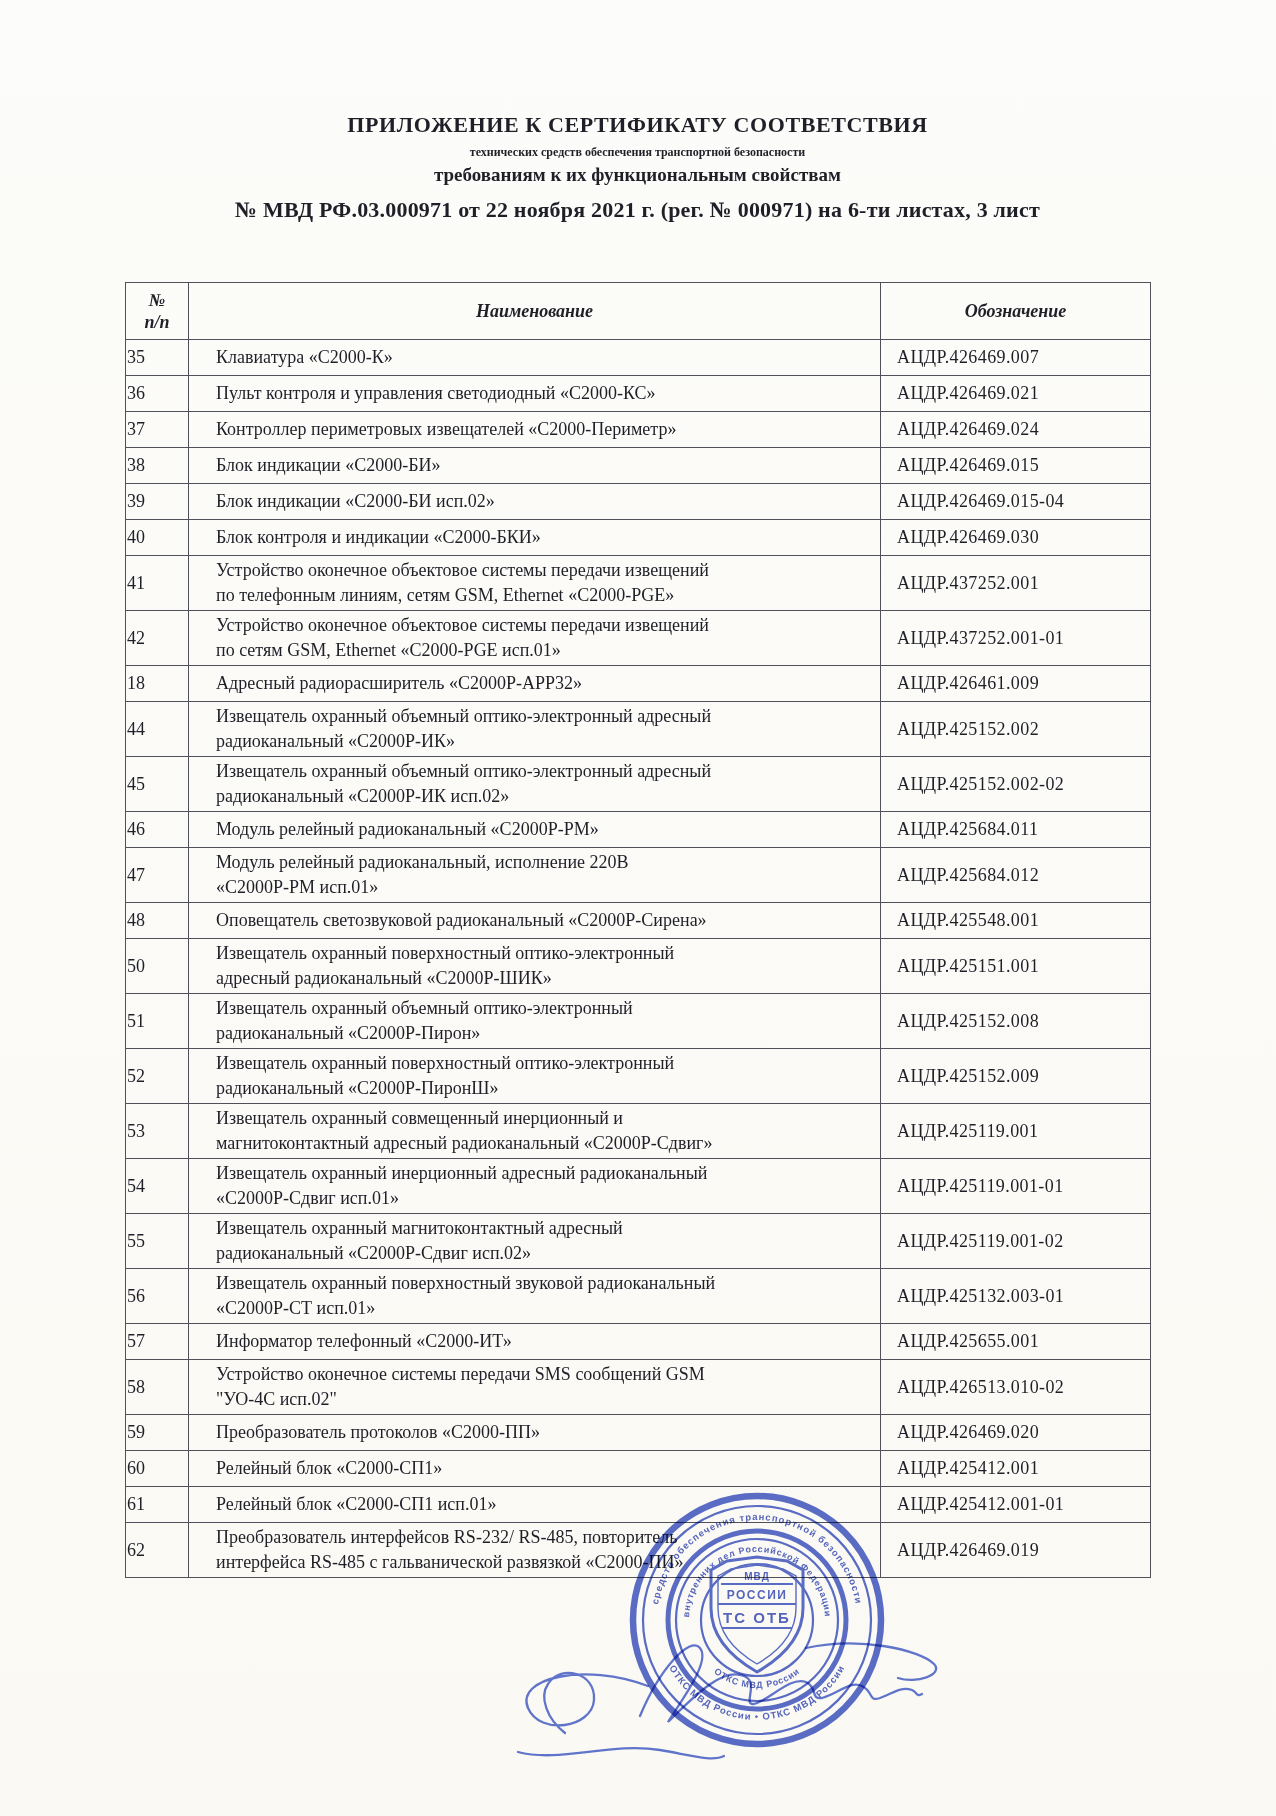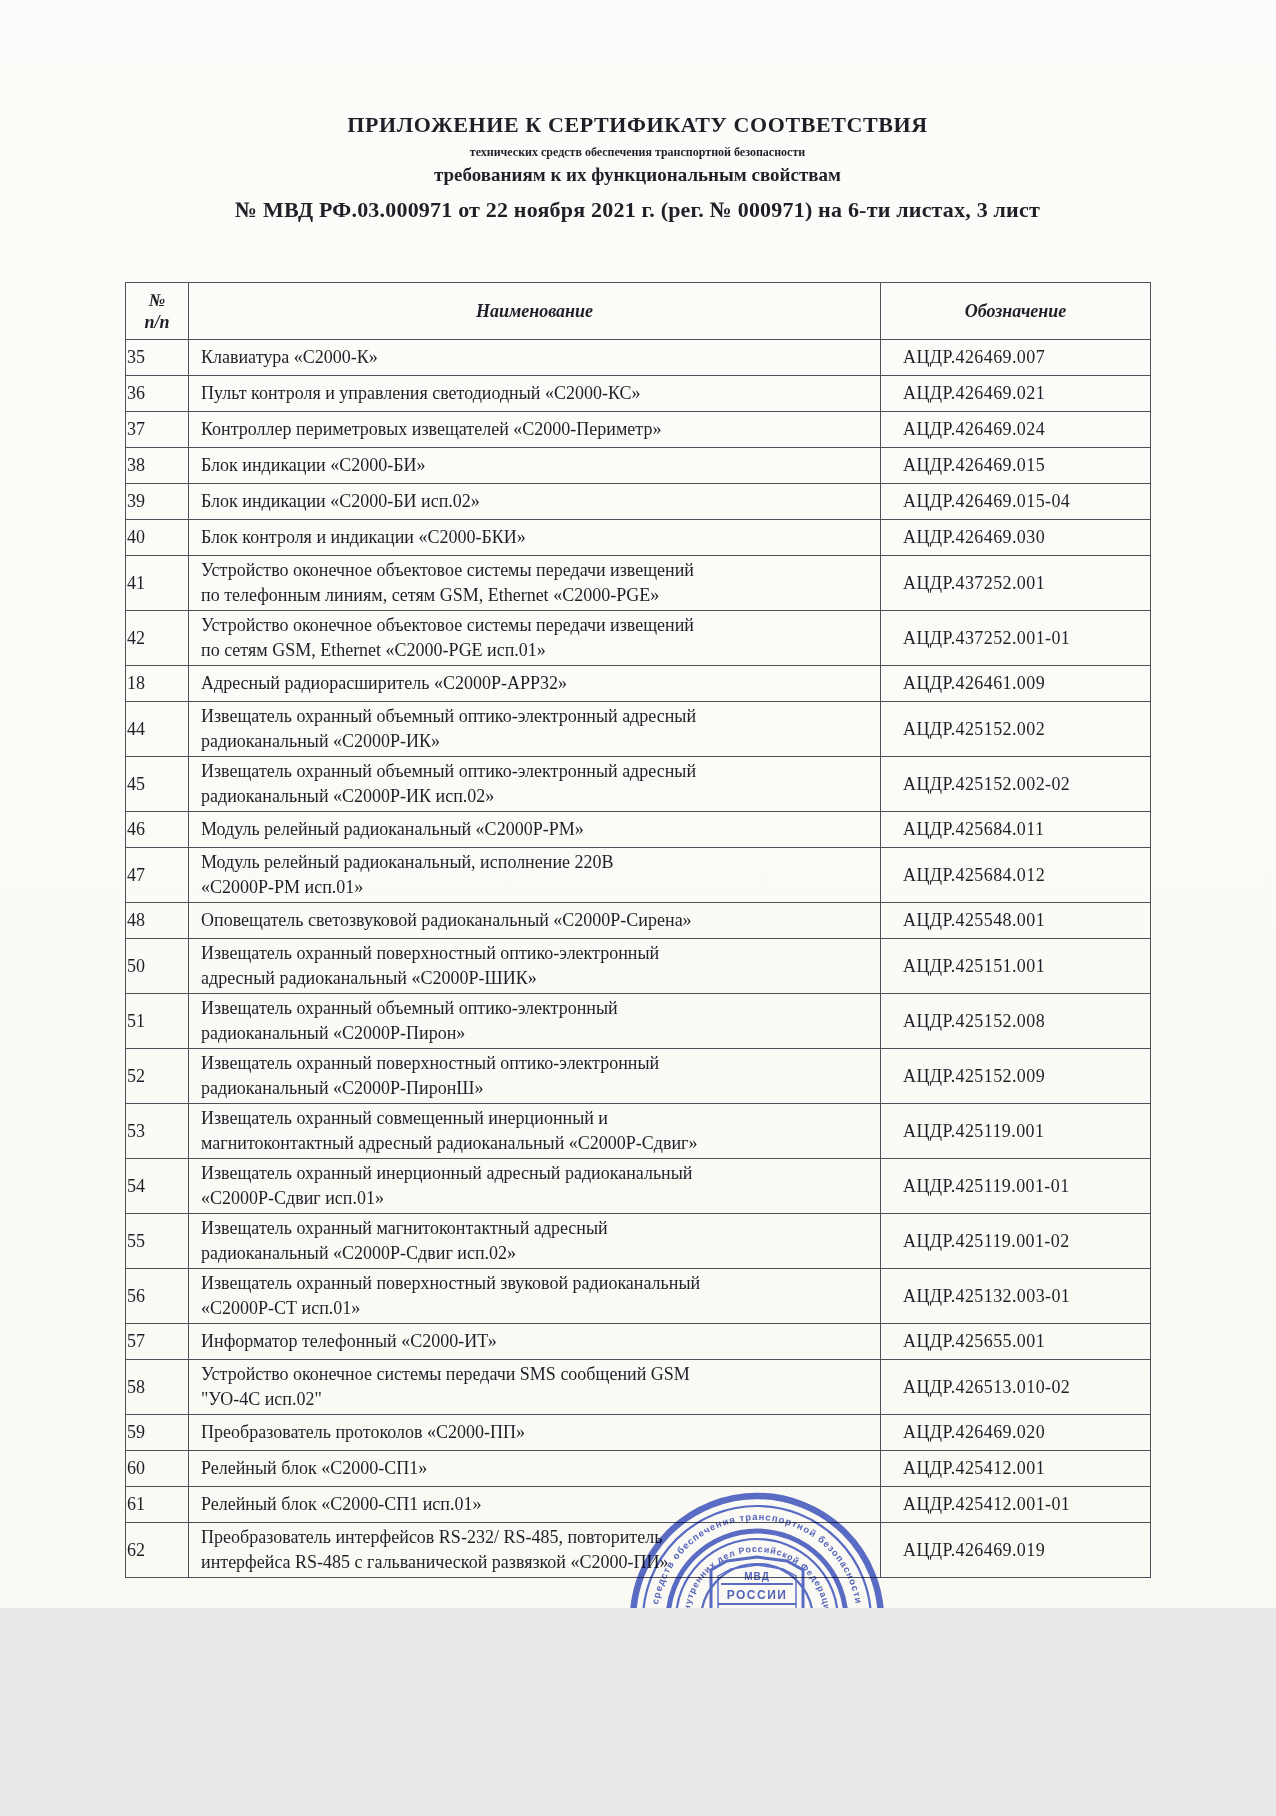--- a/index.html
+++ b/index.html
@@ -1,17 +1,17 @@
 <!DOCTYPE html>
 <html><head>
 <meta charset="utf-8">
 <style>
   html,body{margin:0;padding:0;background:#e8e8e8;}
   .page{
-    position:relative;width:1276px;height:1608px;margin:0 auto;
+    position:relative;width:1276px;height:1816px;margin:0 auto;
     background:linear-gradient(180deg,#fcfcfa 0%,#fbfaf6 60%,#faf9f4 100%);
     font-family:"Liberation Serif","DejaVu Serif",serif;
     color:#1f1f28;overflow:hidden;
   }
   .heading{position:absolute;top:112px;left:125px;width:1025px;text-align:center;}
   .t1{font-size:22px;font-weight:bold;letter-spacing:0.6px;}
   .t2{font-size:12px;font-weight:bold;margin-top:7px;}
   .t3{font-size:19px;font-weight:bold;margin-top:4px;font-family:Liberation Serif, serif;}
   .numline{font-size:22px;font-weight:bold;margin-top:11px;letter-spacing:0.2px;}
   table.items{
@@ -20,22 +20,22 @@
   }
   table.items th,table.items td{
     border:1.5px solid #50505a;vertical-align:middle;
     font-size:18px;line-height:25px;
   }
   tr.header-row{height:57px;}
   tr.header-row th{font-style:italic;font-weight:bold;text-align:center;font-size:18px;line-height:22px;}
   tr.r1{height:36px;}
   tr.r2{height:55px;}
   td.num-cell{text-align:left;}
-  td.name-cell{padding:2px 8px 2px 12px;white-space:pre-line;}
-  td.desig-cell{padding-left:22px;letter-spacing:0.4px;font-size:18.5px;}
+  td.name-cell{padding:2px 8px 2px 27px;white-space:pre-line;}
+  td.desig-cell{padding-left:16px;letter-spacing:0.4px;font-size:18.5px;}
   .stamp-wrap{position:absolute;left:620px;top:1483px;width:274px;height:278px;
     mix-blend-mode:multiply;opacity:0.84;}
   .sig-wrap{position:absolute;left:495px;top:1615px;width:460px;height:190px;
     mix-blend-mode:multiply;opacity:0.9;}
   .stamp-text{font-family:"Liberation Sans","DejaVu Sans",sans-serif;font-weight:bold;}
 </style>
 </head>
 <body>
 
 <div class="page">

